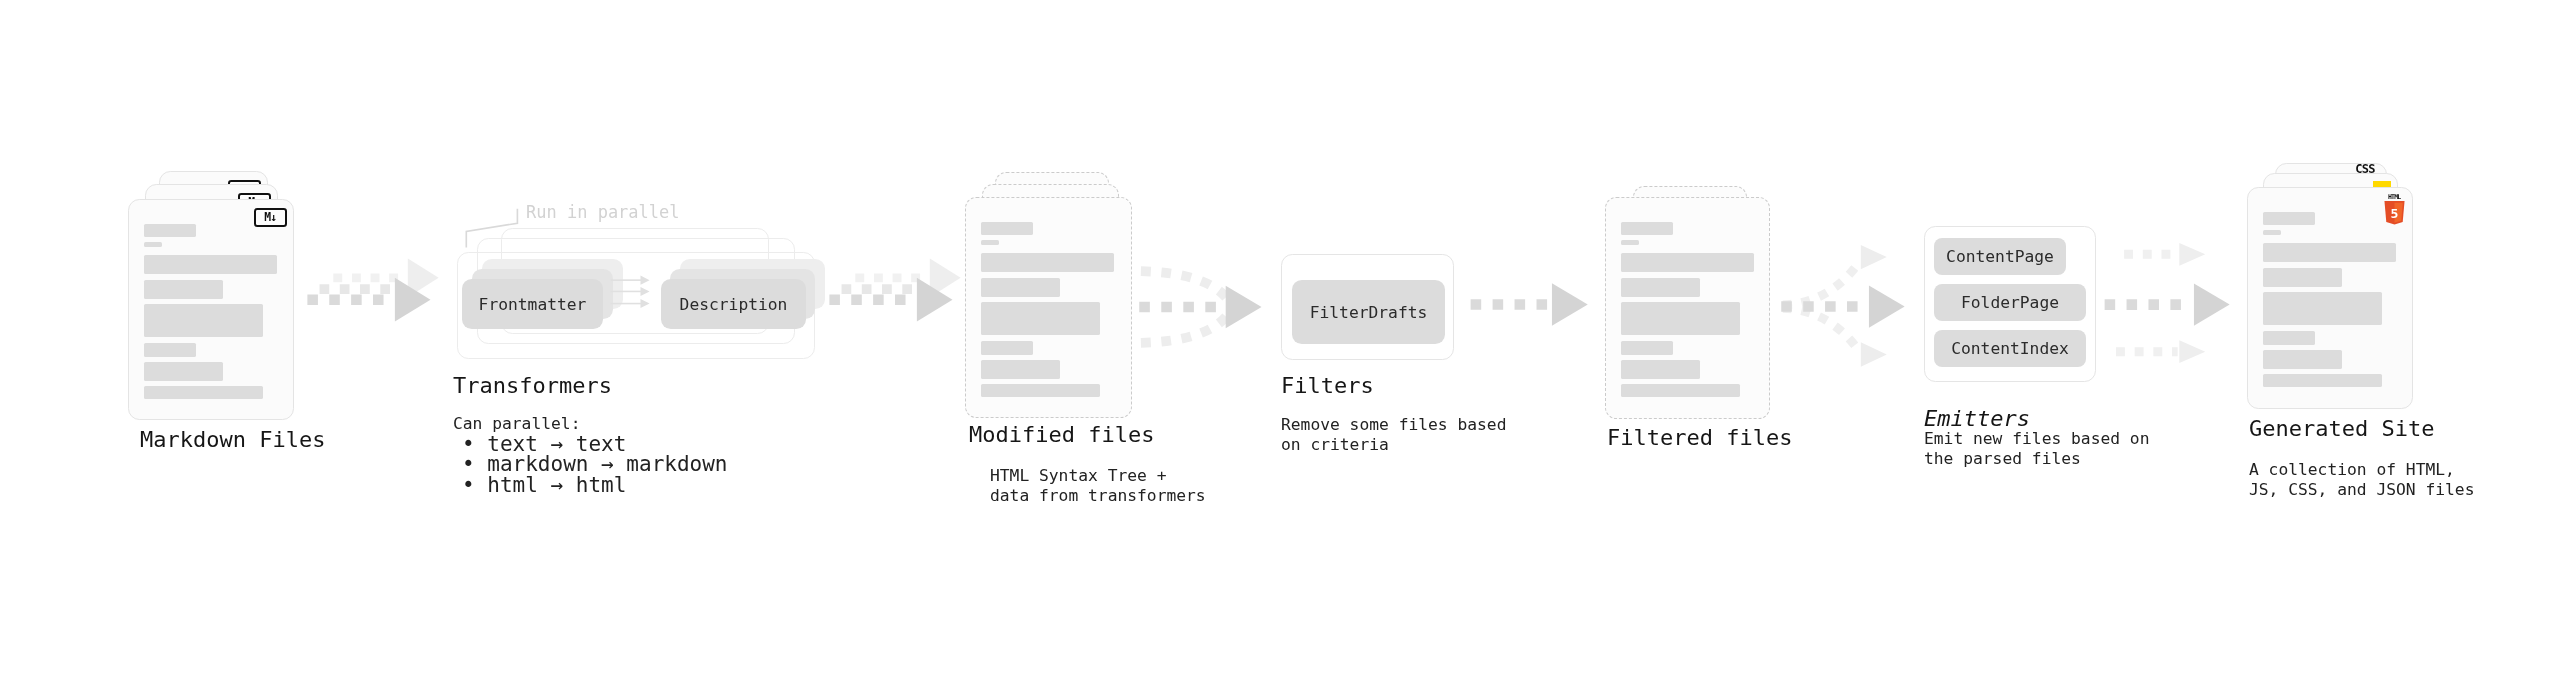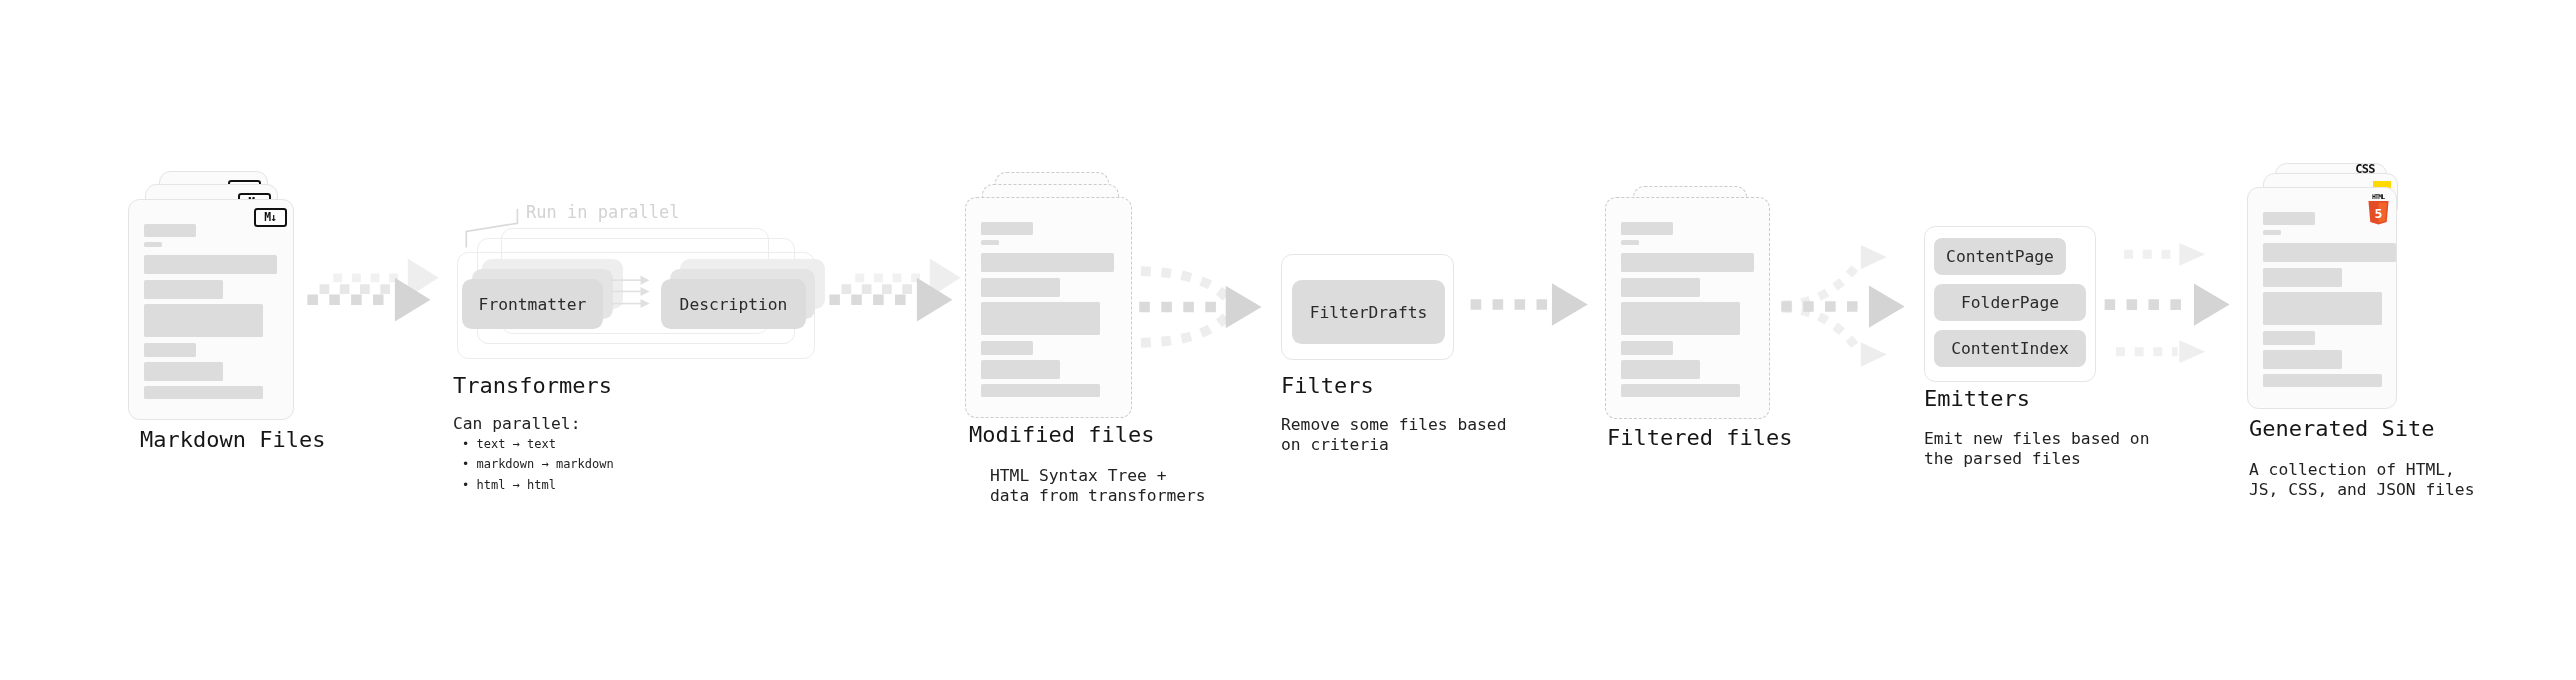--- a/index.html
+++ b/index.html
@@ -31,21 +31,21 @@
   
   .node{position:absolute;background:#dcdcdc;border-radius:9.8px;display:flex;align-items:center;
         justify-content:center;font-size:16.3px;color:#2b2b2b;box-sizing:border-box;}
   .ghost1{background:#e4e4e4;}
   .ghost2{background:#eeeeee;}
   .chip{border-radius:8.1px;}
 
   
   .title{position:absolute;font-size:22px;line-height:22px;color:#161616;white-space:nowrap;}
   .note{position:absolute;font-size:16.3px;line-height:20.3px;color:#222;white-space:pre-line;}
-  .bullets{position:absolute;margin:0;padding:0;list-style:none;font-size:12px;line-height:20.3px;color:#222;}
+  .bullets{position:absolute;margin:0;padding:0;list-style:none;font-size:21px;line-height:20.3px;color:#222;}
   .bullets li::before{content:"• ";}
   .annotation{position:absolute;font-size:17px;line-height:17px;color:#d2d2d2;white-space:nowrap;}
 
   
   .css-badge{position:absolute;top:1.6px;right:11.4px;text-align:center;}
   .css-badge .css-txt{font-size:12px;line-height:6.5px;font-weight:bold;color:#111;letter-spacing:-0.8px;}
   .css-badge .css-bar{width:18px;height:3.3px;background:#2e5fe8;margin-top:0.8px;}
   .js-badge{position:absolute;top:6.5px;right:6.5px;width:18px;height:8.1px;background:#ffd900;}
   .html5{position:absolute;top:5.7px;right:7.3px;width:21px;text-align:center;}
   .html5 .h5-txt{font-size:6.5px;line-height:7.3px;font-weight:bold;color:#111;letter-spacing:-0.8px;}
@@ -198,21 +198,21 @@
   <polygon points="102,126 102,156 134,141" fill="#ededed"></polygon>
   <line x1="4" y1="82" x2="110" y2="82" stroke="#dadada" stroke-width="13" stroke-dasharray="13 14"></line>
   <polygon points="112,56 112,108 156,82" fill="#d4d4d4"></polygon>
 </svg>
 
 <div>
   <div class="frame solidish" style="left:1924px;top:226px;width:172px;height:156px;"></div>
   <div class="node chip" style="left:1934px;top:238px;width:132px;height:37px;">ContentPage</div>
   <div class="node chip" style="left:1934px;top:284px;width:152px;height:37px;">FolderPage</div>
   <div class="node chip" style="left:1934px;top:330px;width:152px;height:37px;">ContentIndex</div>
-  <div class="title" style="left:1924px;top:388px;">Emitters</div>
+  <div class="title" style="left:1924px;top:408px;font-style:italic;">Emitters</div>
   <div class="note" style="left:1924px;top:429px;">Emit new files based on
 the parsed files</div>
 </div>
 
 <svg class="abs" style="left:2103px;top:242px;" width="138" height="122" viewBox="0 0 170 150">
   <line x1="26" y1="15" x2="92" y2="15" stroke="#f0f0f0" stroke-width="11" stroke-dasharray="11 12"></line>
   <polygon points="94,1 94,29 126,15" fill="#eeeeee"></polygon>
   <line x1="2" y1="77" x2="110" y2="77" stroke="#dadada" stroke-width="13" stroke-dasharray="13 14"></line>
   <polygon points="112,51 112,103 156,77" fill="#d4d4d4"></polygon>
   <line x1="16" y1="135" x2="92" y2="135" stroke="#f0f0f0" stroke-width="11" stroke-dasharray="11 12"></line>
@@ -222,21 +222,21 @@
 <div>
   <div class="page" style="left:2275px;top:163px;width:112px;height:45px;z-index:1;">
     <div class="css-badge">
       <div class="css-txt">CSS</div>
       <div class="css-bar"></div>
     </div>
   </div>
   <div class="page" style="left:2263px;top:173px;width:135px;height:45px;z-index:2;">
     <div class="js-badge"></div>
   </div>
-  <div class="page" style="left:2247px;top:187px;width:150px;height:222px;z-index:3;">
+  <div class="page" style="left:2247px;top:187px;width:166px;height:222px;z-index:3;">
     <div class="html5">
       <div class="h5-txt">HTML</div>
       <svg width="21" height="23.6" viewBox="0 0 24 27" style="position:static;display:block;margin:0 auto;">
         <path d="M0.5 0 L23.5 0 L21.4 24 L12 27 L2.6 24 Z" fill="#e44d26"></path>
         <path d="M12 2 L12 25 L19.7 22.5 L21.5 2 Z" fill="#f16529"></path>
         <text x="12" y="19" text-anchor="middle" font-size="15" font-weight="bold" fill="#ffffff" font-family="DejaVu Sans Mono, monospace">5</text>
       </svg>
     </div>
     <div class="bar bar1"></div>
     <div class="bar bar2"></div>

